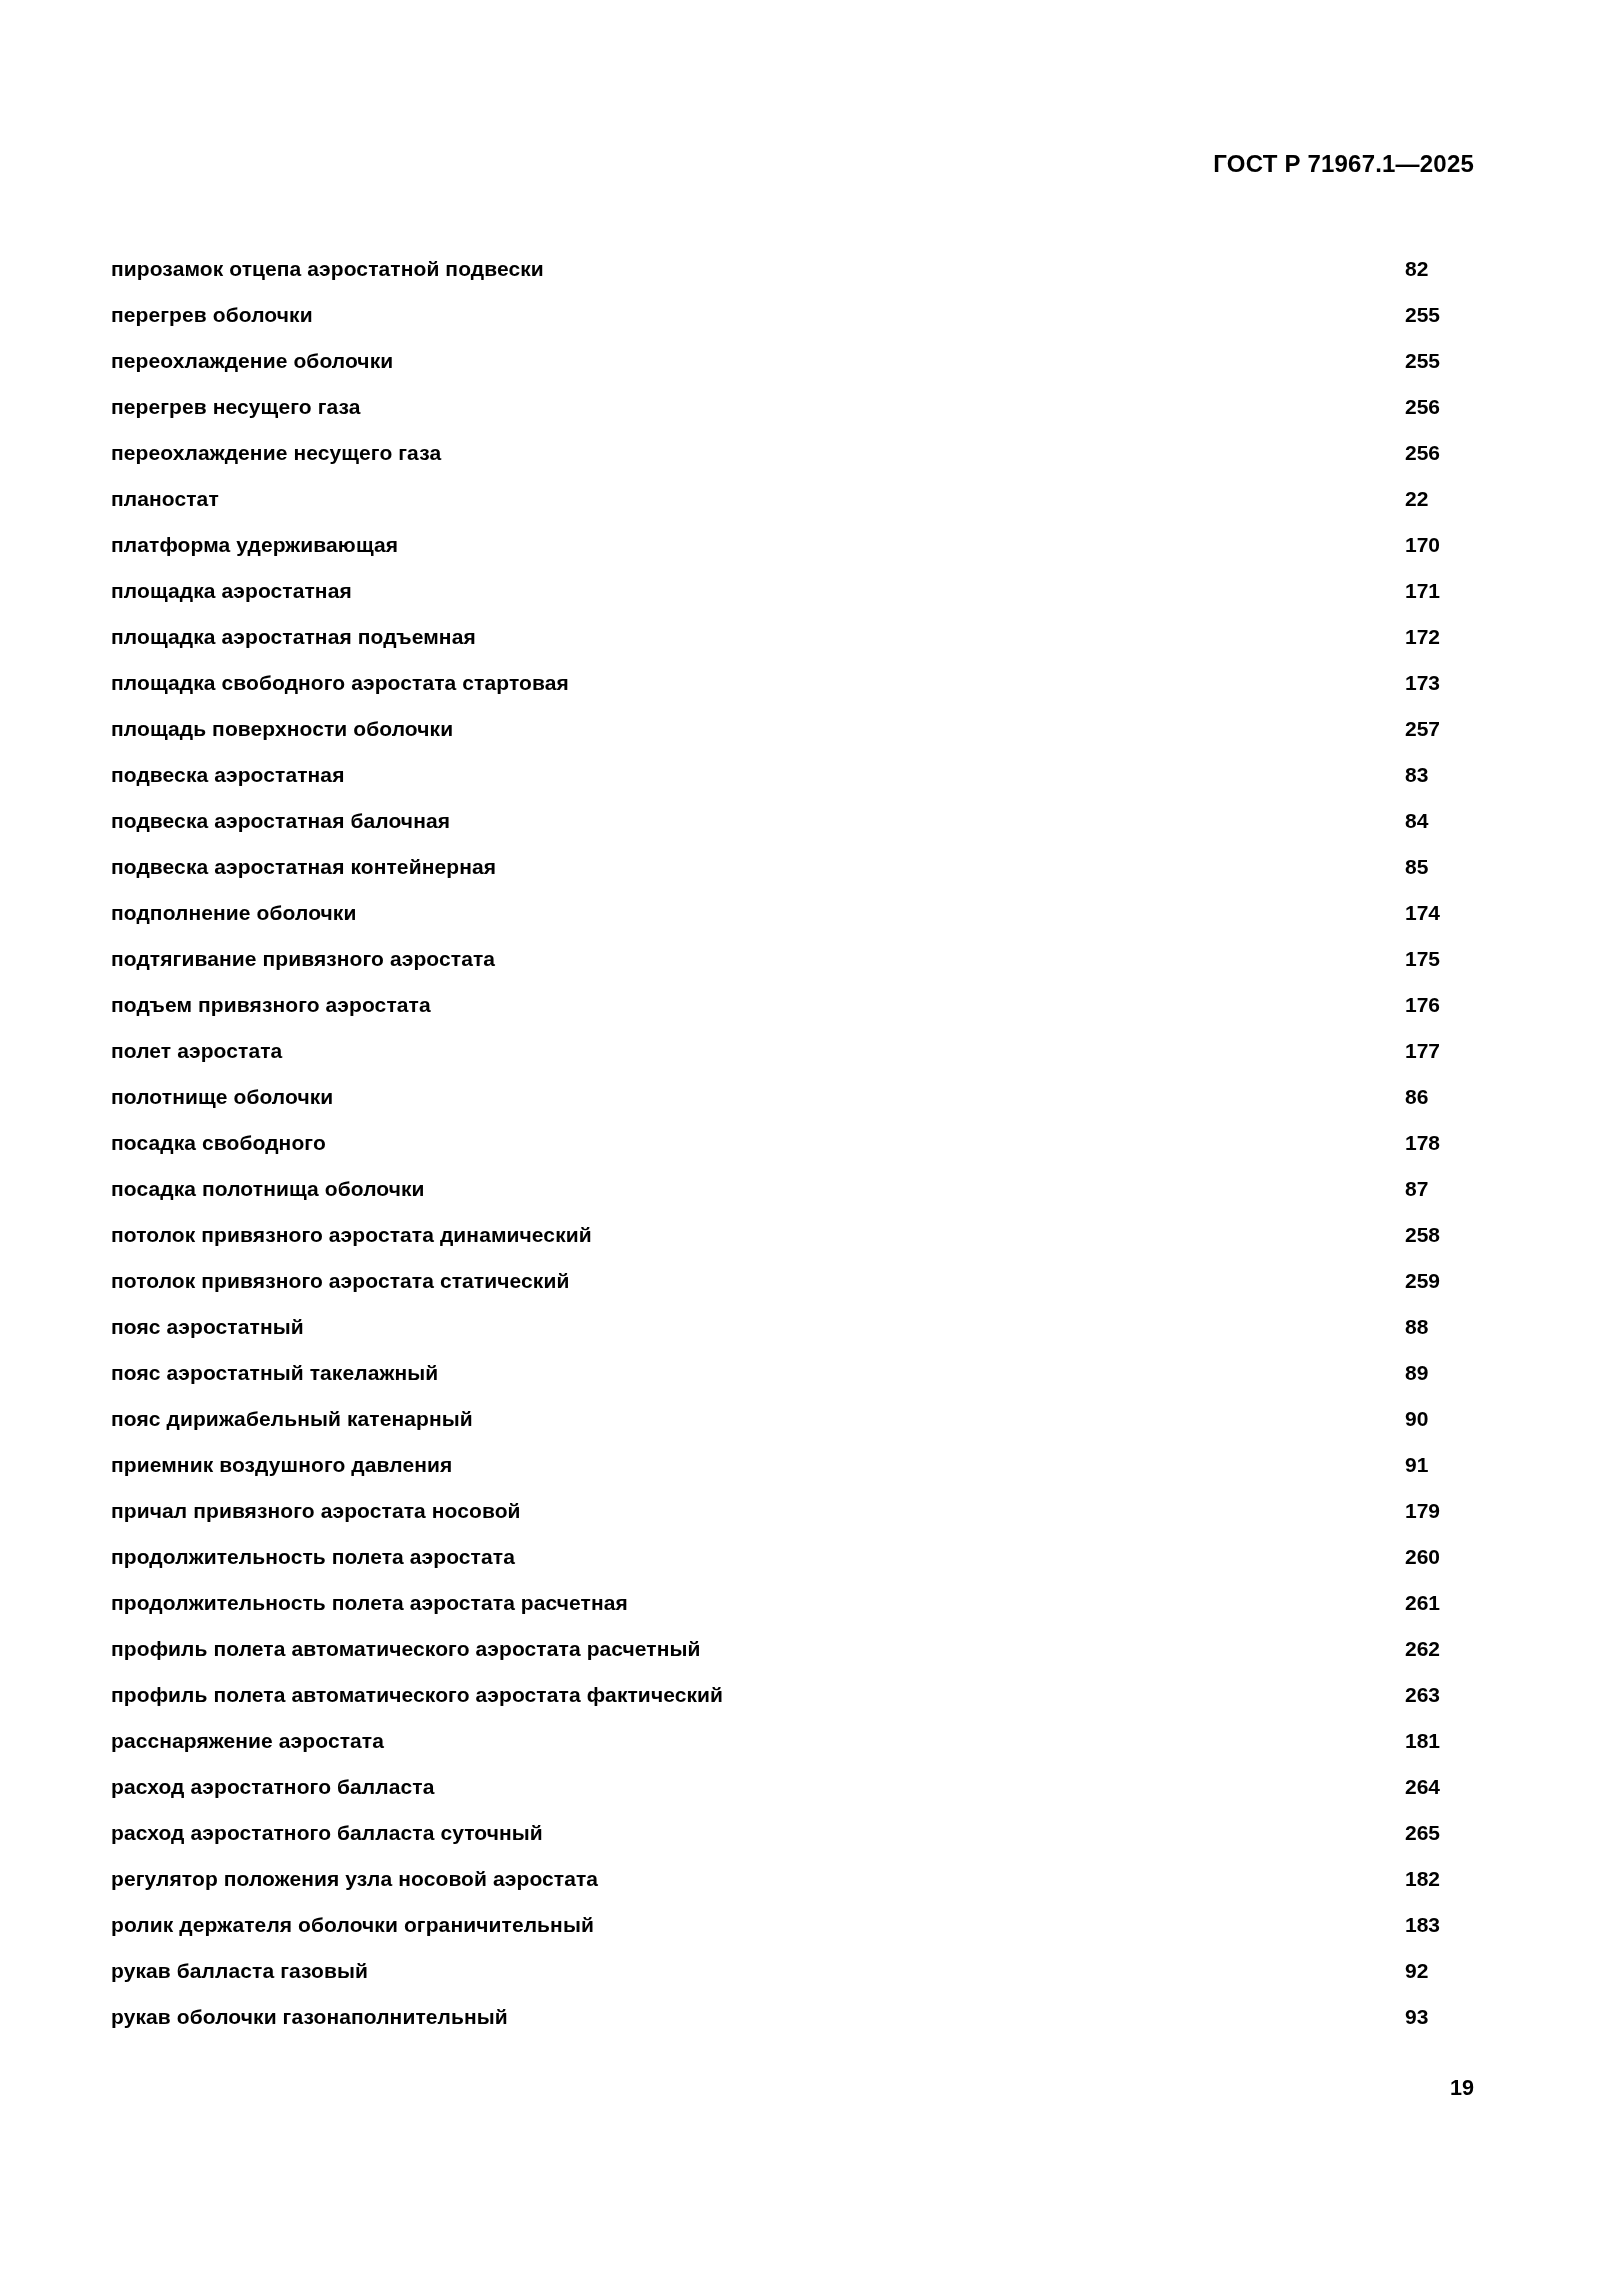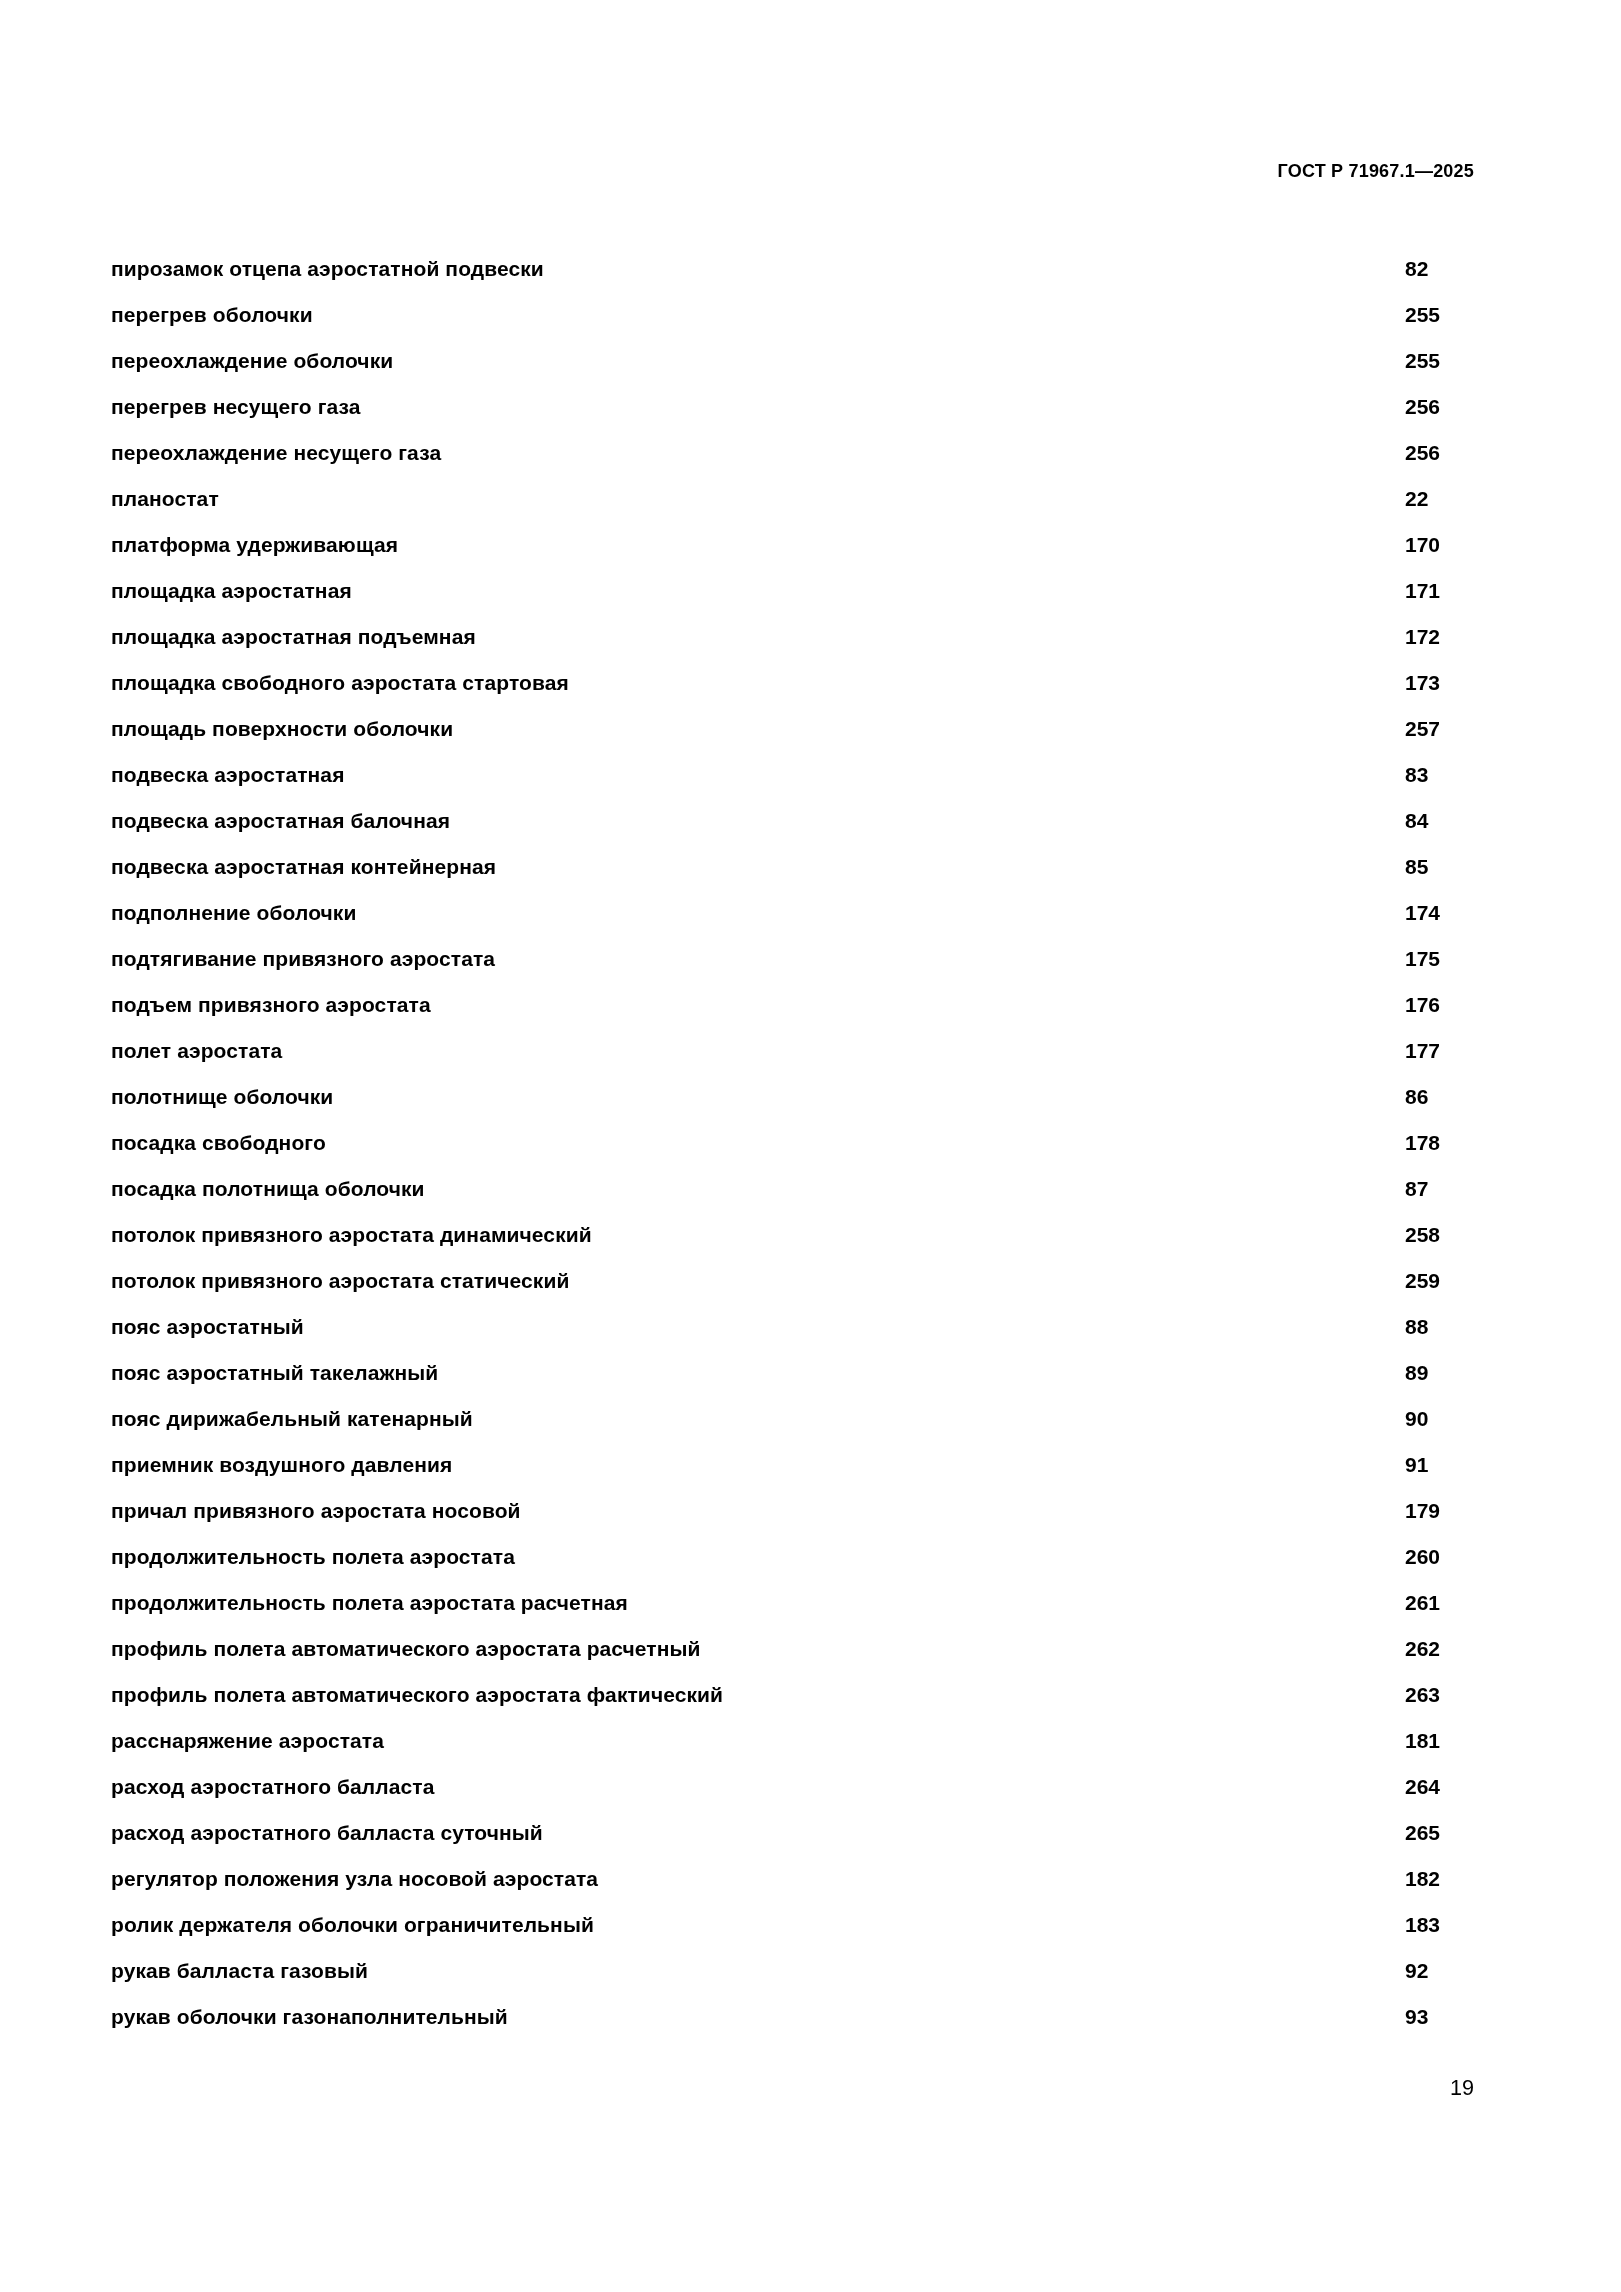--- a/index.html
+++ b/index.html
@@ -14,23 +14,23 @@
   .page {
     position: relative;
     width: 1621px;
     height: 2293px;
     margin: 0 auto;
     background: #ffffff;
     box-sizing: border-box;
   }
   .doc-header {
     position: absolute;
-    top: 161px;
+    top: 150px;
     right: 147px;
-    font-size: 18px;
+    font-size: 24px;
     font-weight: bold;
     letter-spacing: 0.2px;
     white-space: nowrap;
   }
   .index-list {
     position: absolute;
     top: 235px;
     left: 111px;
     right: 147px;
   }
@@ -51,21 +51,21 @@
     font-weight: bold;
     min-width: 69px;
     text-align: left;
     margin-left: 19.6px;
   }
   .page-number {
     position: absolute;
     bottom: 192px;
     right: 147px;
     font-size: 21.6px;
-    font-weight: normal;
+    font-weight: bold;
   }
 </style>
 </head>
 <body>
 
 <div class="page">
 
   <div class="doc-header">ГОСТ Р 71967.1—2025</div>
 
   <div class="index-list">

